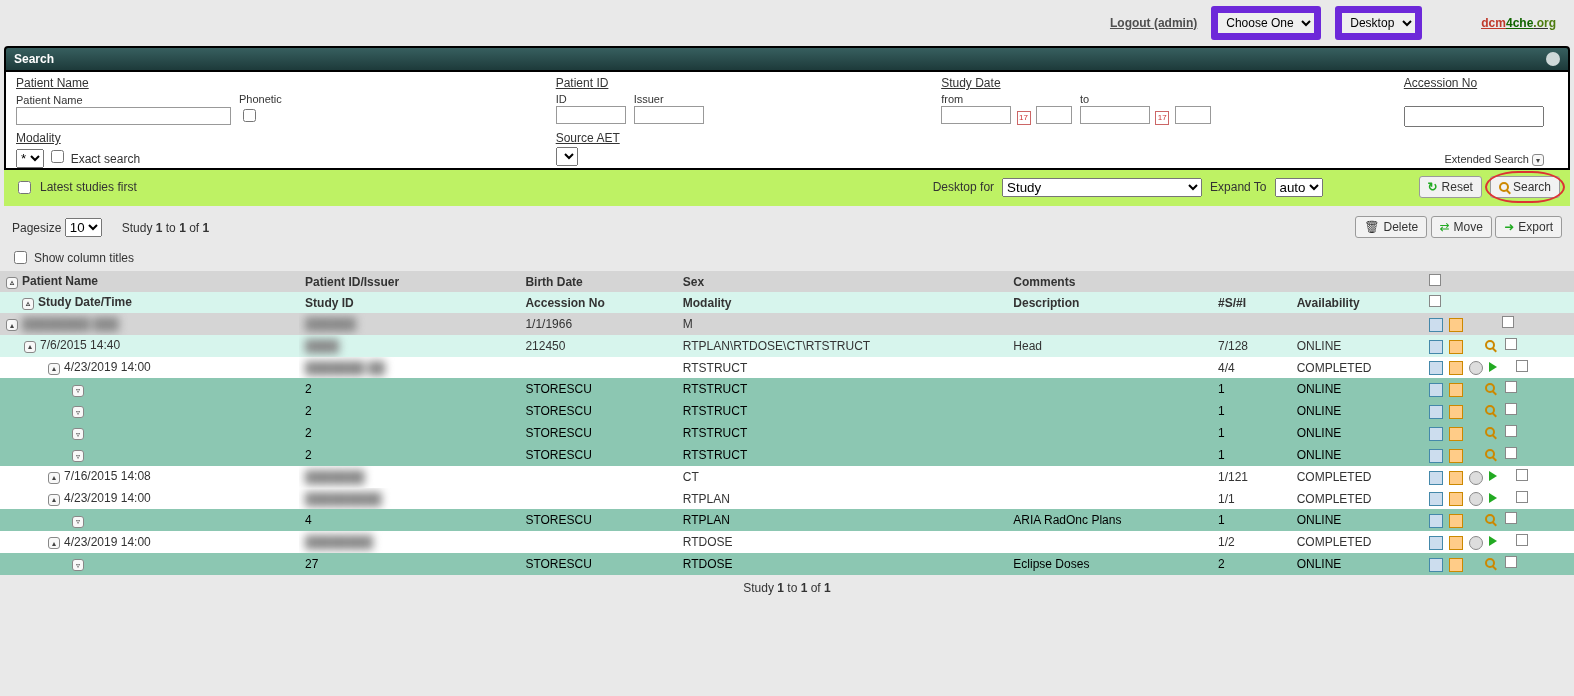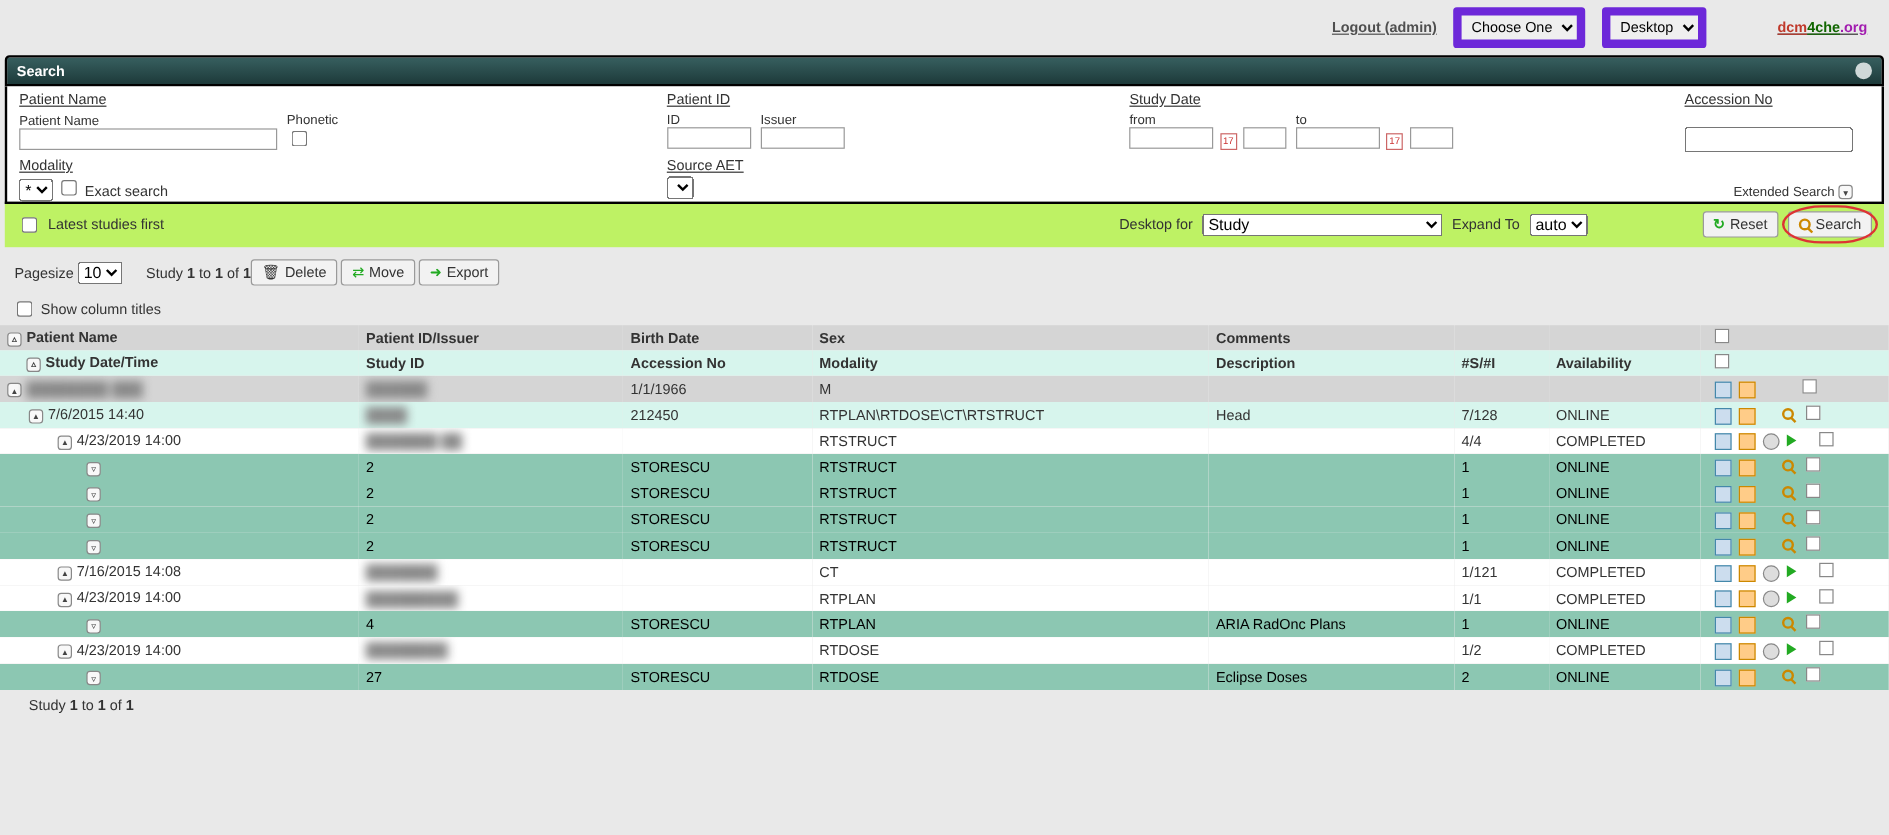--- a/index.html
+++ b/index.html
@@ -2,21 +2,21 @@
 <html><head>
 <meta charset="utf-8">
 <style>
   * { box-sizing: border-box; }
   body { margin: 0; font-family: Arial, sans-serif; font-size: 12px; background: #e9e9e9; color: #333; }
   .topbar { display: flex; justify-content: flex-end; align-items: center; gap: 14px; padding: 6px 18px; }
   .topbar a { color: #4f4f4f; font-weight: bold; text-decoration: underline; }
   .brand-link { font-weight: bold; text-decoration: underline; }
   .brand-red { color: #c0392b; text-decoration: underline; margin-left: 45px;}
   .brand-gr  { color: #116600; text-decoration: underline;}
-  .brand-blk { color: #a21caf; }
+  .brand-blk { color: #4d7c0f; }
   select.topsel { font-size: 12px; border: 7px solid #6d28d9; border-radius: 3px; padding:2px 4px; }
 
   .panel-head { background: #1b3d3d; background: linear-gradient(#375f5f,#1d3a3a); color:#fff; padding:4px 8px; font-weight:bold; border:2px solid #000; border-radius:4px 4px 0 0; display:flex; justify-content:space-between; align-items:center; margin:0 4px;}
   .panel-head span.icon { width:14px; height:14px; background:#cfd8d8; border-radius:50%; display:inline-block;}
 
   .search-body { background:#fff; border-left:2px solid #000; border-right:2px solid #000; border-bottom:2px solid #000; margin:0 4px;}
   .srow { display:grid; grid-template-columns: 35% 25% 30% 10%; gap:0; padding:4px 10px 0 10px;}
   .srow2 { display:grid; grid-template-columns: 35% 25% 40%; padding:4px 10px 0 10px;}
   .field-group { font-size:12px; }
   .field-group .top-label { text-decoration: underline; color:#333; display:inline-block; margin-bottom:2px;}
@@ -28,21 +28,21 @@
   .cal-icon { width:14px; height:14px; display:inline-block; border:1px solid #c66; background:#fff; color:#c33; font-size:8px; text-align:center; line-height:12px; margin:0 2px;}
 
   .bottomrow { display:flex; justify-content:space-between; align-items:center; padding:6px 10px 8px 10px; background:#bef264; margin:0 4px;}
   .bottomrow-left { display:flex; align-items:center; gap:6px;}
   .bottomrow-right { display:flex; align-items:center; gap:8px;}
   .btn { border:1px solid #9a9a9a; border-radius:3px; background:#f2f2f2; padding:3px 8px; display:inline-flex; align-items:center; gap:4px; cursor:pointer;}
   .ext-search{ text-align:right; padding:2px 10px; font-size:11px;}
   .circle-mark { position:relative; }
   .circle-mark::after { content:''; position:absolute; left:-6px; top:-6px; right:-6px; bottom:-6px; border:2px solid #d33; border-radius:50%/60%; pointer-events:none;}
 
-  .pager-row { display:flex; align-items:center; padding:10px 12px;}
+  .pager-row { display:flex; justify-content:space-between; align-items:center; padding:10px 12px;}
   .lbl-check { display:flex; align-items:center; gap:4px; padding:0 10px 4px 10px;}
 
   table.results { width:100%; border-collapse: collapse; table-layout:fixed;}
   table.results th, table.results td { text-align:left; padding:3px 6px; white-space:nowrap; overflow:hidden;}
   tr.header1 { background:#d5d5d5; }
   tr.header2 { background:#d7f5ed; }
   tr.patient-row { background:#d5d5d5; }
   tr.study-row   { background:#d7f5ed;border-radius:10px; }
   tr.series-row  { background:#ffffff; }
   tr.instance-row{ background:#8cc7b2; color:#000; }
@@ -62,21 +62,21 @@
   .indent3 { padding-left:72px !important;}
   .blurred { filter: blur(4px); color:#888;}
   col.c-name { width:19%; }
   col.c-id   { width:14%; }
   col.c-d1   { width:10%; }
   col.c-d2   { width:21%; }
   col.c-desc { width:13%; }
   col.c-ss   { width:5%;  }
   col.c-av   { width:8%;  }
   col.c-act  { width:10%; }
-  .footer { padding:6px 24px;}
+  .footer { padding:6px 24px;text-align:center;}
 </style>
 </head>
 <body>
 
 <div class="topbar">
   <a href="#">Logout (admin)</a>
   <select class="topsel"><option>Choose One</option></select>
   <select class="topsel"><option>Desktop</option></select>
   <span class="brand-link">
     <span class="brand-red">dcm</span><span class="brand-gr">4che</span><span class="brand-blk">.org</span>

